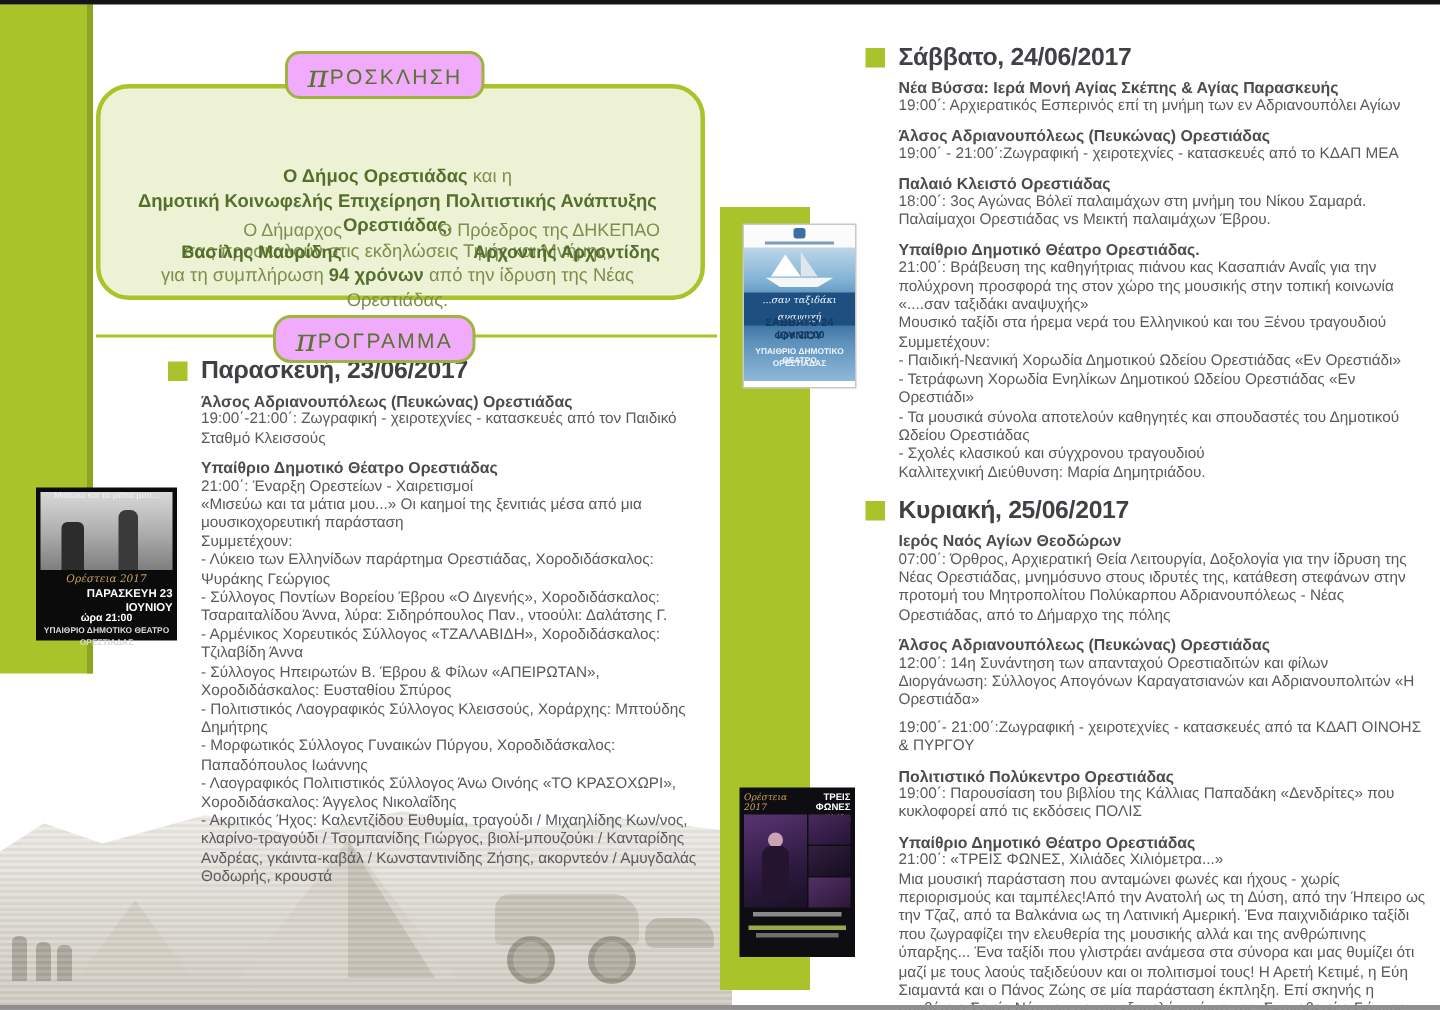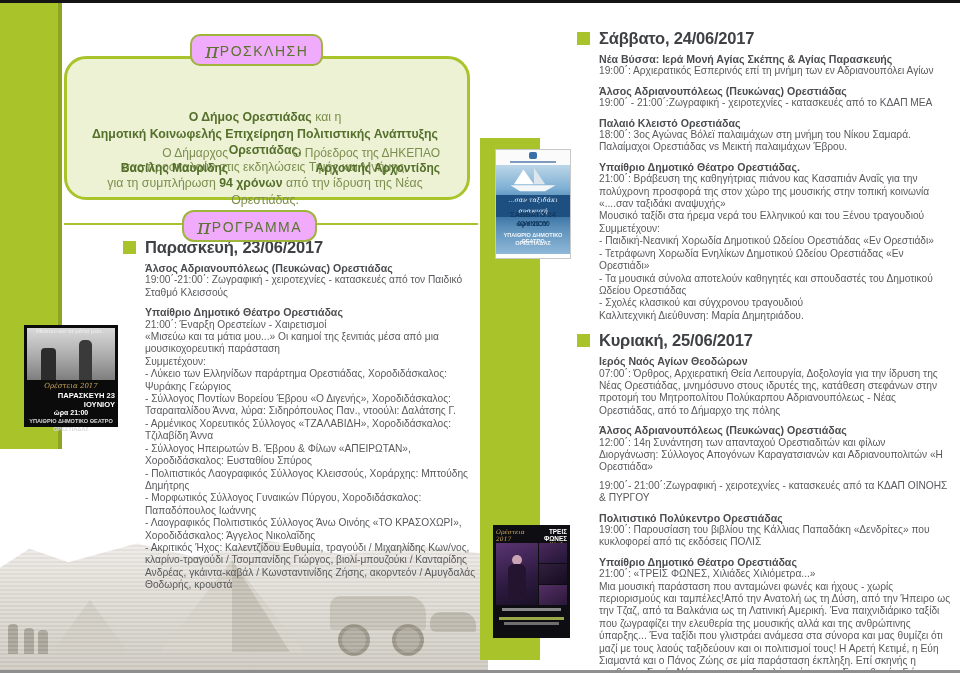--- a/index.html
+++ b/index.html
@@ -22,21 +22,21 @@
   .inv-lines b{color:#546f2b;}
   .sig{position:absolute;text-align:right;font-size:12px;line-height:15px;color:#7c8e4e;z-index:3;}
   .sig b{color:#546f2b;}
   .sig1{left:88px;top:146px;width:140px;}
   .sig2{left:240px;top:146px;width:200px;}
   
   .prog-line{left:64px;top:223px;width:414px;height:2px;background:#a8c42a;z-index:2;}
   .prog-title{left:182px;top:210px;border-radius:12px;}
   
   .col{z-index:2;}
-  .col-left{left:145px;top:238px;width:338px;}
+  .col-left{left:134px;top:238px;width:338px;}
   .col-right{left:599px;top:29px;width:354px;}
   .day{margin-bottom:9px;}
   .day-h{position:relative;margin:0 0 5px 0;font-size:16.5px;font-weight:bold;color:#3f4145;letter-spacing:-0.2px;}
   .bullet{position:absolute;left:-22px;top:3px;width:13px;height:13px;background:#a8c42a;}
   .block{margin-bottom:7px;}
   .venue{font-weight:bold;font-size:10.6px;color:#4b4c4f;line-height:12.4px;}
   p.line{margin:0;font-size:10.2px;color:#595a5d;line-height:12.4px;}
   p.gap{margin-top:6px;}
   
   .poster-fri{left:24px;top:325px;width:94px;height:102px;background:#0b0b0b;padding:3px;box-sizing:border-box;z-index:3;text-align:center;}

